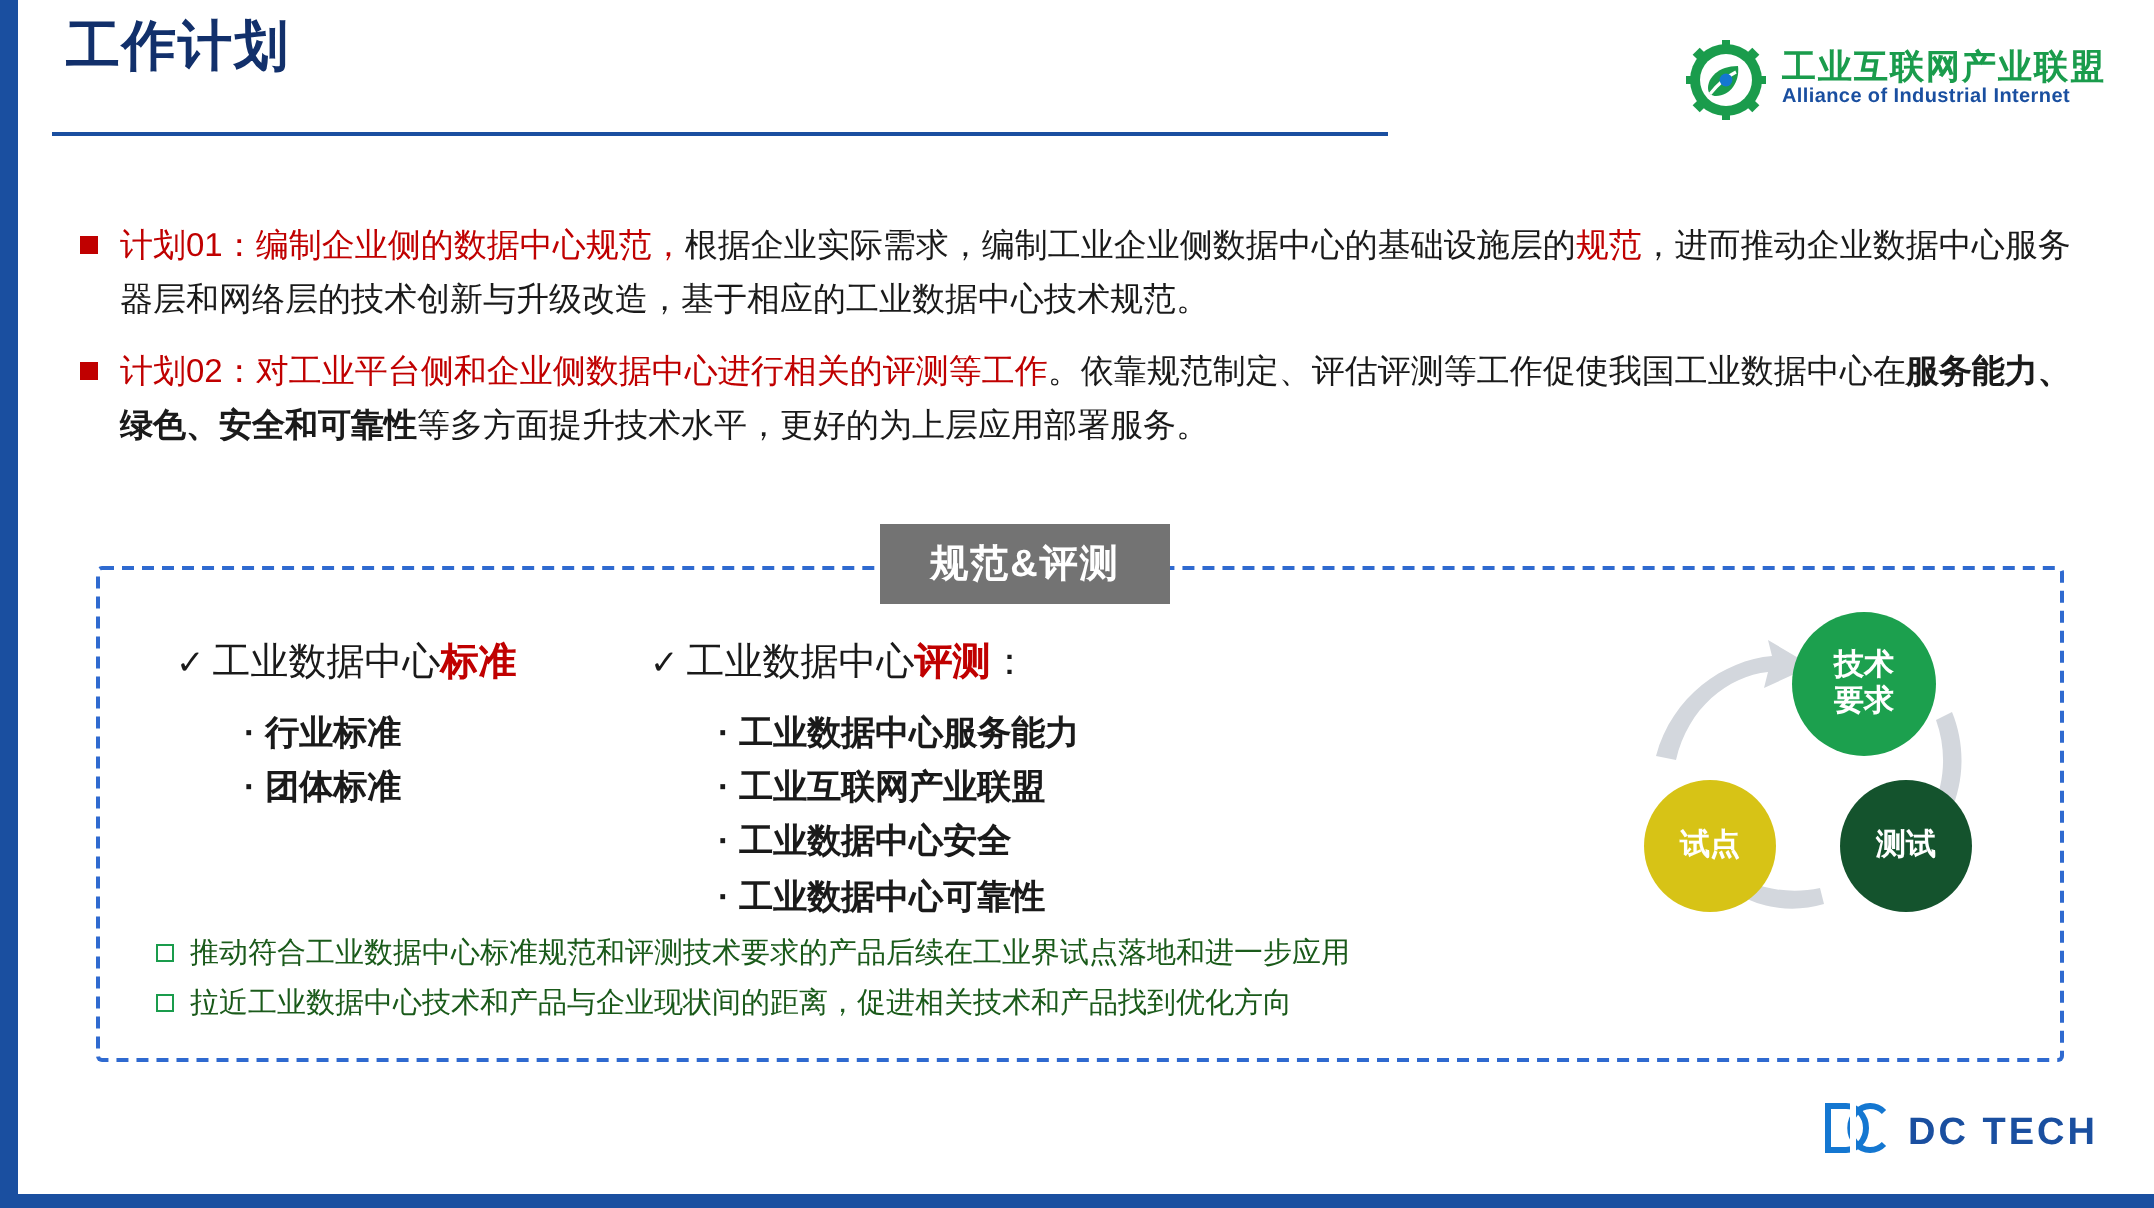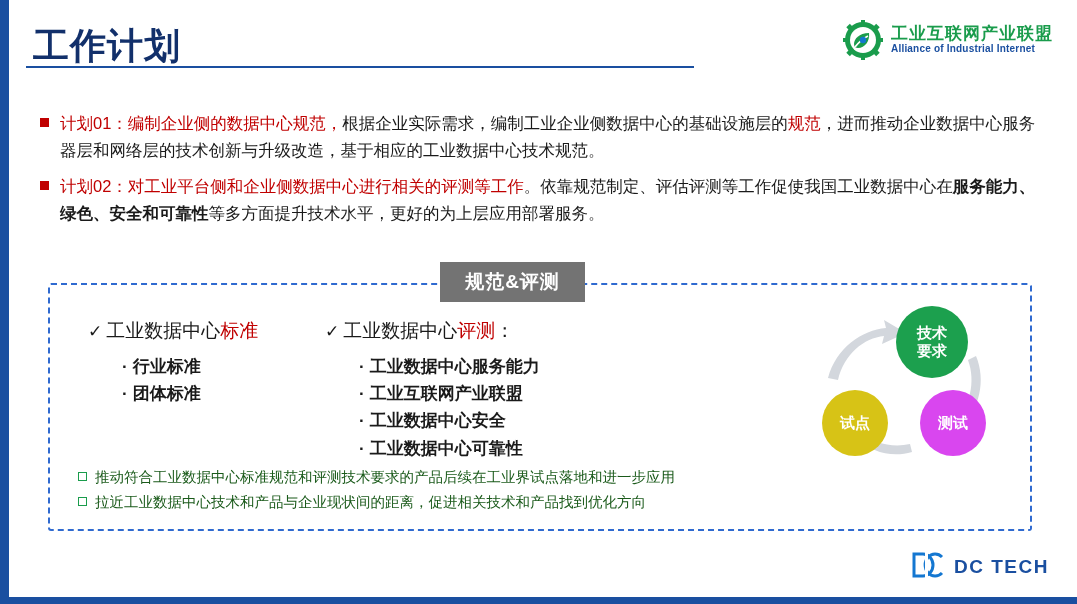--- a/index.html
+++ b/index.html
@@ -33,22 +33,22 @@
     left: 0;
     bottom: 0;
     width: 1077px;
     height: 7px;
     background: #1a4fa0;
   }
   
   .title {
     position: absolute;
     left: 33px;
-    top: 22px;
-    font-size: 36px;
+    top: 5px;
+    font-size: 27px;
     font-weight: bold;
     color: #12306b;
     letter-spacing: 1px;
   }
   .title-rule {
     position: absolute;
     left: 26px;
     top: 66px;
     width: 668px;
     height: 2px;
@@ -150,21 +150,21 @@
   .chk-line {
     font-size: 19px;
     color: #1a1a1a;
     display: flex;
     align-items: baseline;
   }
   .chk {
     margin-right: 4px;
     font-size: 17px;
   }
-  .kw-red { color: #c00000; font-weight: normal; }
+  .kw-red { color: #c00000; font-weight: bold; }
   .sub-list {
     margin-top: 9px;
     margin-left: 34px;
   }
   .sub-item {
     font-size: 17px;
     font-weight: bold;
     color: #1a1a1a;
     line-height: 1.6;
     white-space: nowrap;
@@ -216,21 +216,21 @@
     line-height: 1.2;
   }
   .circ-green {
     width: 72px; height: 72px;
     left: 96px; top: 6px;
     background: #1ca04e;
   }
   .circ-blue {
     width: 66px; height: 66px;
     left: 120px; top: 90px;
-    background: #d946ef;
+    background: #14532d;
   }
   .circ-yellow {
     width: 66px; height: 66px;
     left: 22px; top: 90px;
     background: #d7c316;
   }
   .arrow-svg {
     position: absolute;
     left: 0; top: 0;
     width: 210px; height: 165px;

